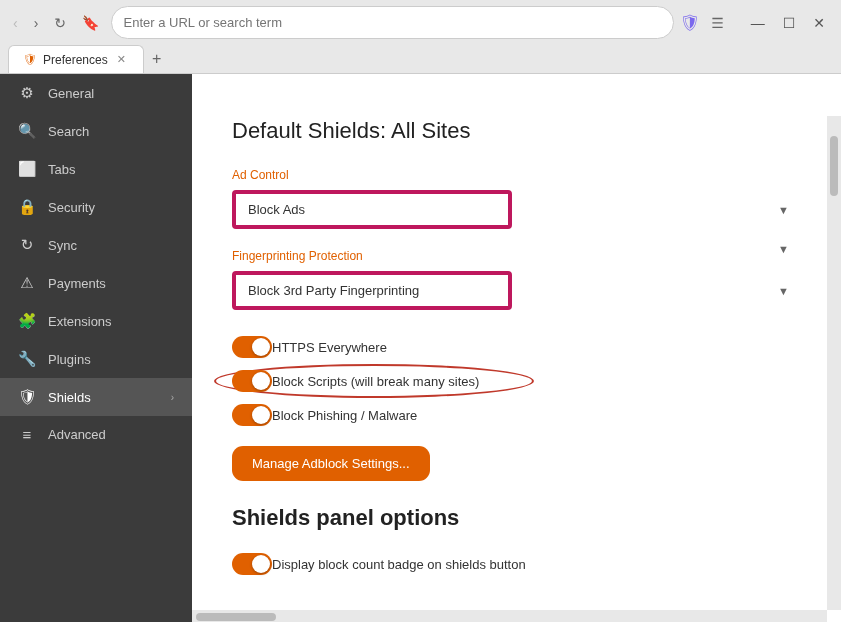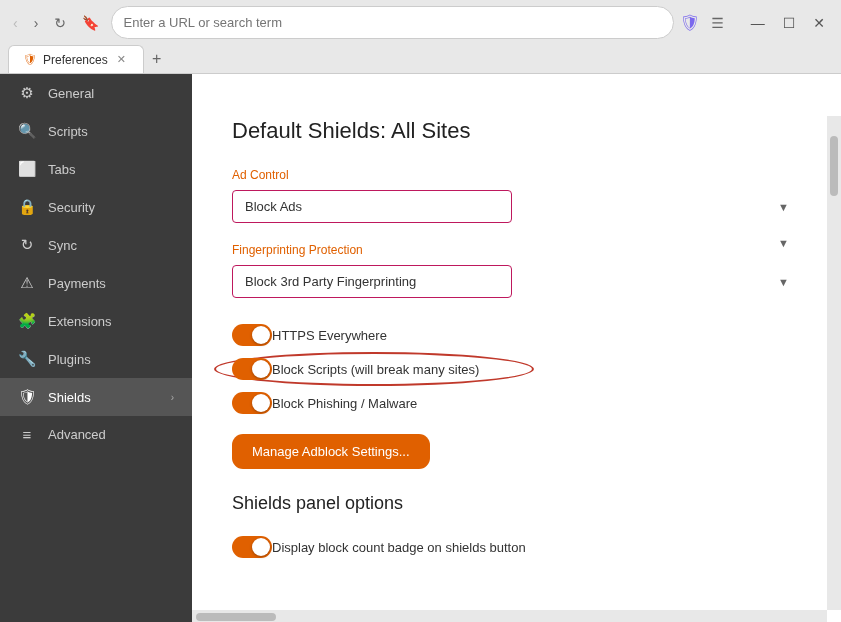--- a/index.html
+++ b/index.html
@@ -185,21 +185,21 @@
       margin-bottom: 8px;
     }
 
     .select-wrapper {
       position: relative;
       margin-bottom: 20px;
     }
     .custom-select {
       width: 280px;
       padding: 8px 36px 8px 12px;
-      border: 1px solid #be185d;
+      border: 4px solid #be185d;
       border-radius: 4px;
       background: white;
       font-size: 13px;
       color: #333;
       appearance: none;
       cursor: pointer;
     }
     .select-arrow {
       position: absolute;
       right: 12px;
@@ -272,22 +272,22 @@
       border: none;
       padding: 10px 20px;
       border-radius: 11px;
       font-size: 13px;
       cursor: pointer;
       margin-top: 14px;
       margin-bottom: 24px;
     }
 
     h2.section-title {
-      font-size: 18px;
-      font-weight: 400;
+      font-size: 22px;
+      font-weight: 700;
       color: #222;
       margin-bottom: 16px;
     }
 
     
     .bottom-scrollbar {
       position: absolute;
       bottom: 0;
       left: 192px;
       right: 14px;
@@ -335,21 +335,21 @@
 
 <div class="app-layout">
 
   <div class="sidebar">
     <div class="sidebar-item">
       <span class="sidebar-item-icon">⚙</span>
       <span class="sidebar-item-label">General</span>
     </div>
     <div class="sidebar-item">
       <span class="sidebar-item-icon">🔍</span>
-      <span class="sidebar-item-label">Scripts</span>
+      <span class="sidebar-item-label">Search</span>
     </div>
     <div class="sidebar-item">
       <span class="sidebar-item-icon">⬜</span>
       <span class="sidebar-item-label">Tabs</span>
     </div>
     <div class="sidebar-item">
       <span class="sidebar-item-icon">🔒</span>
       <span class="sidebar-item-label">Security</span>
     </div>
     <div class="sidebar-item">

